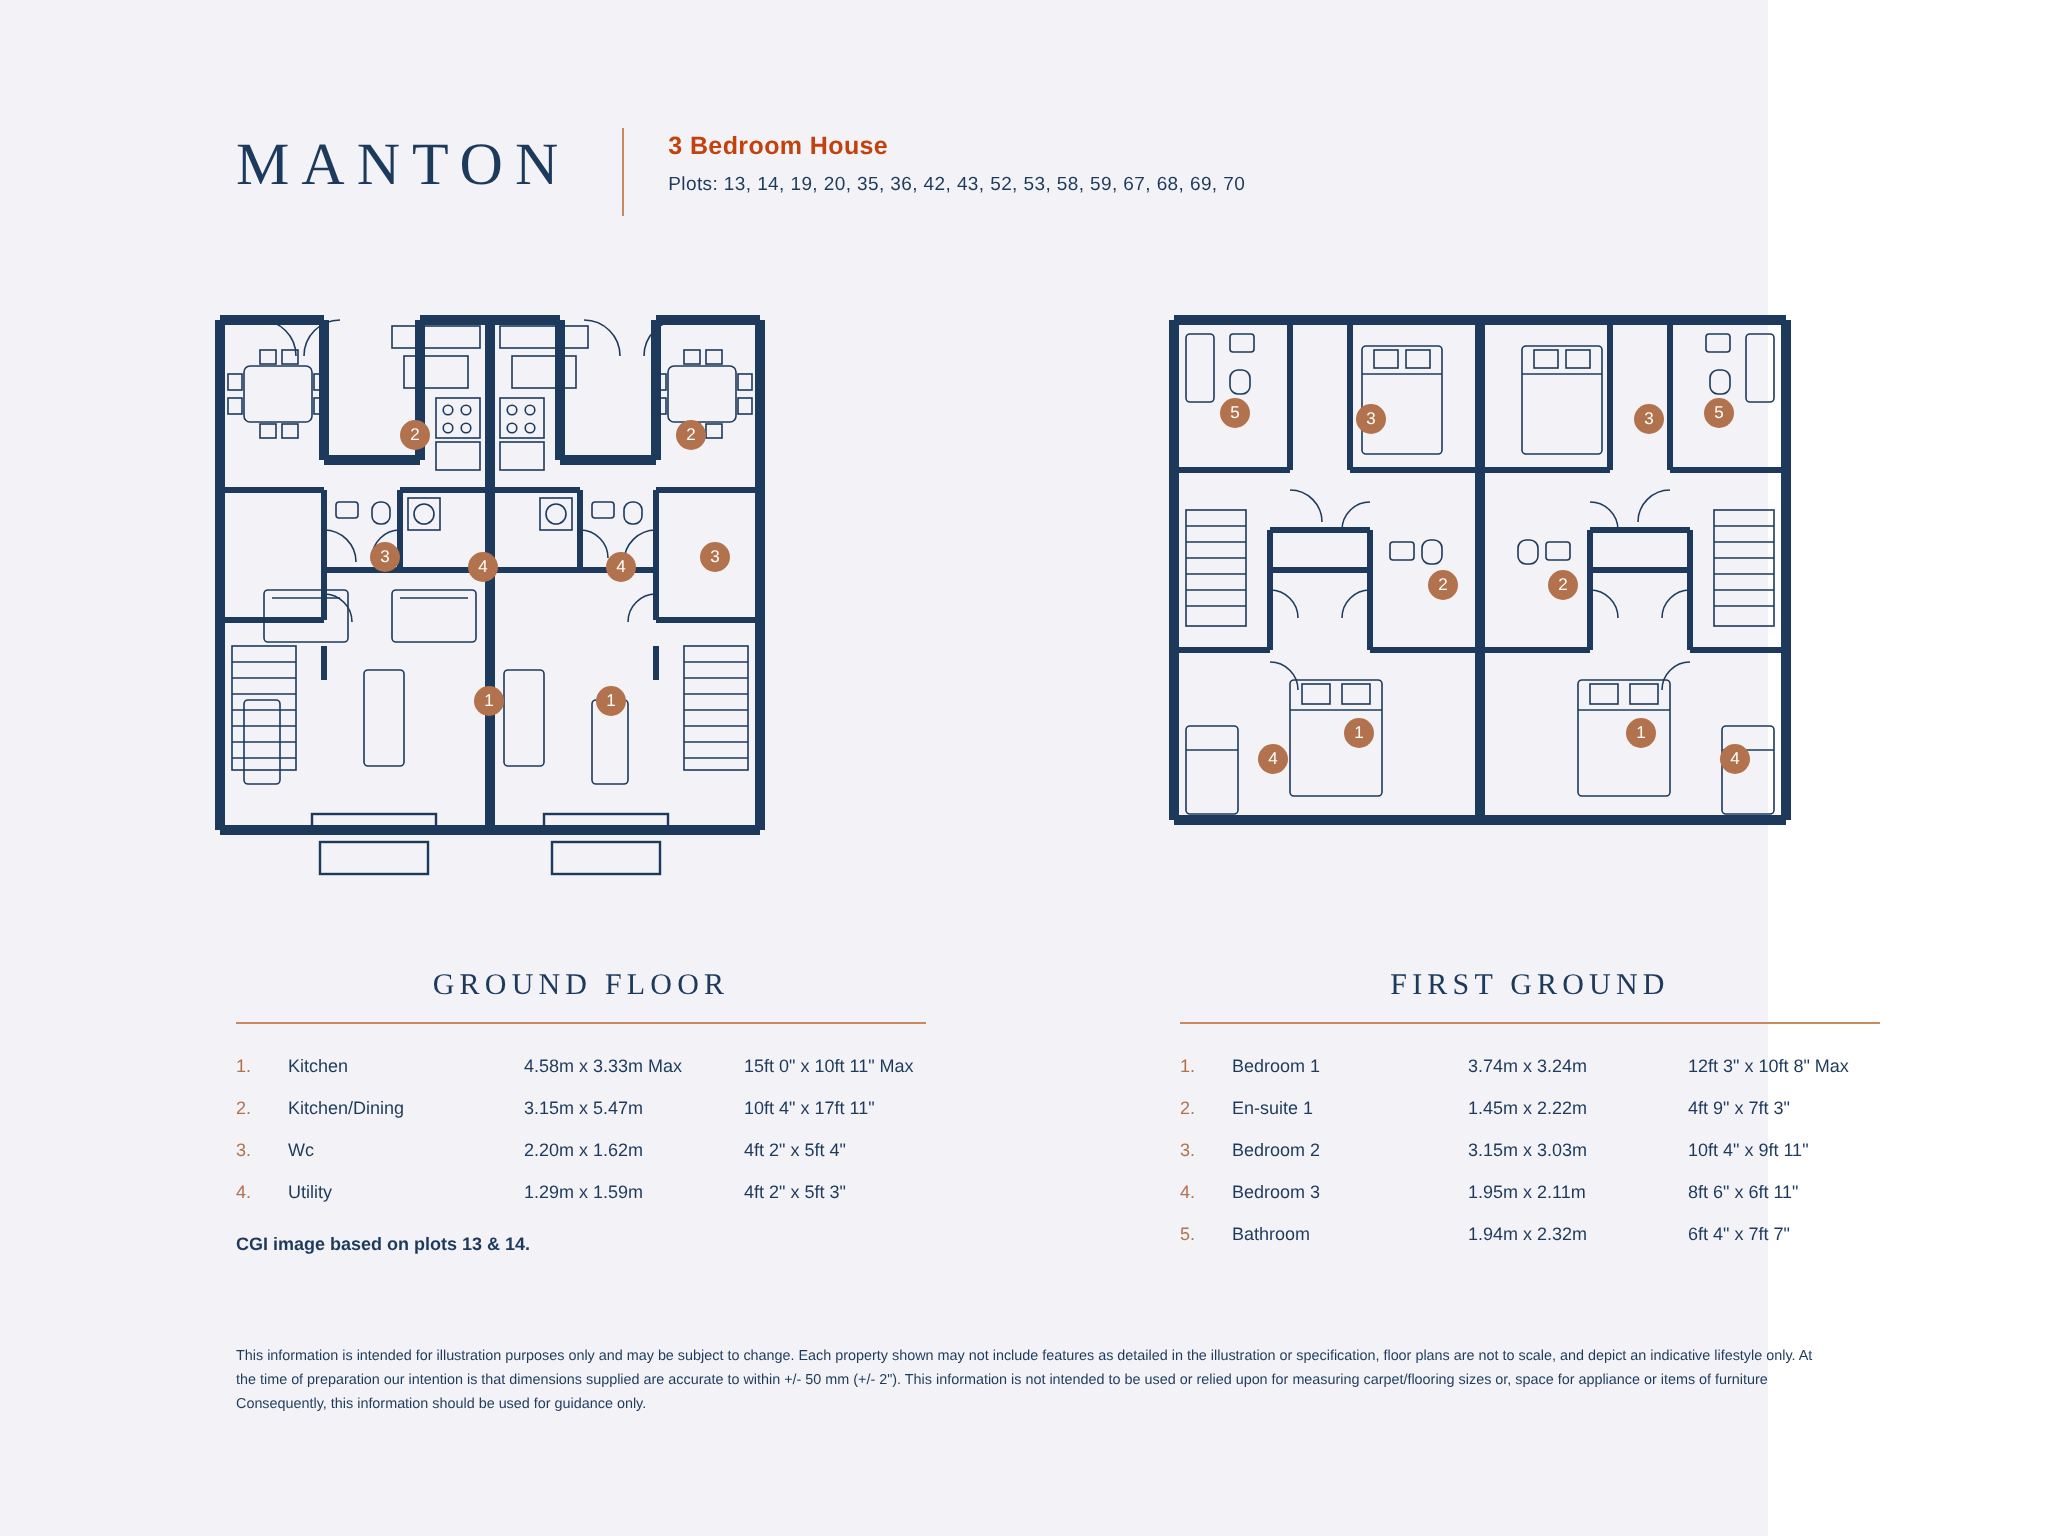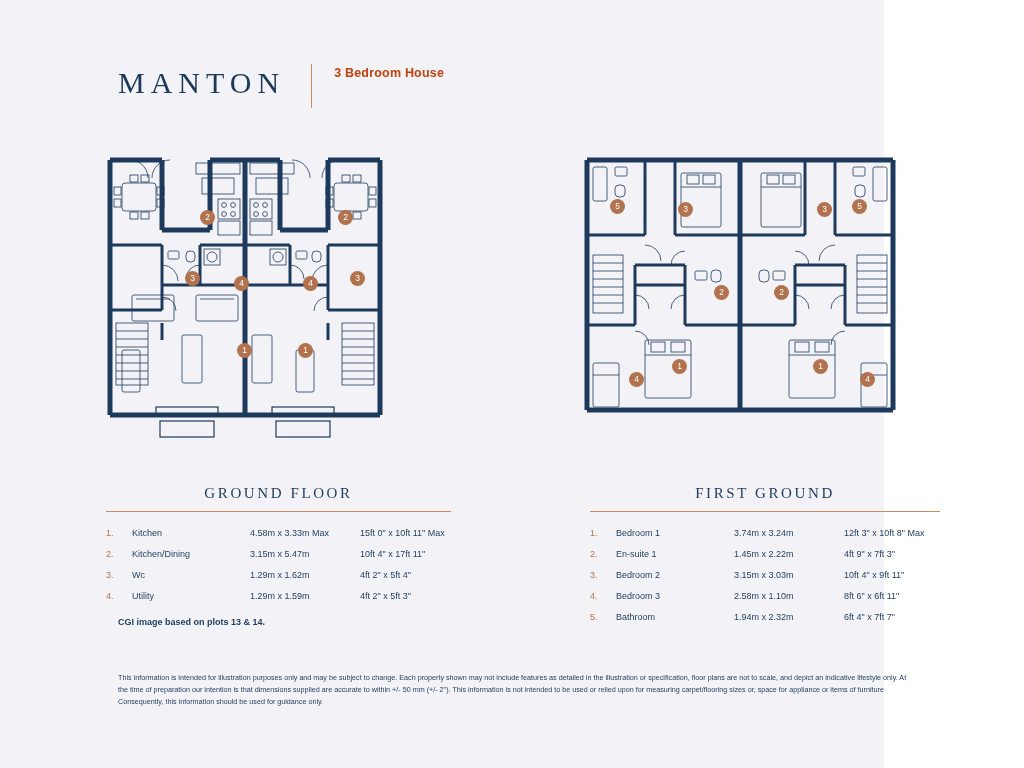--- a/index.html
+++ b/index.html
@@ -75,21 +75,21 @@
     font-family: "Liberation Sans", sans-serif;
     font-size: 8.5px;
     line-height: 15px;
     text-align: center;
   }
   
   .schedule {
     position: absolute;
     font-family: "Liberation Sans", sans-serif;
   }
-  #sched-ground { left: 106px; top: 485px; width: 345px; }
+  #sched-ground { left: 118px; top: 485px; width: 345px; }
   #sched-first  { left: 590px; top: 485px; width: 350px; }
 
   .sched-title {
     font-family: "Liberation Serif", serif;
     font-size: 15px;
     letter-spacing: 2.6px;
     text-align: center;
     color: #1d3a5c;
     padding-bottom: 9px;
   }
@@ -138,20 +138,21 @@
 </head>
 <body>
 
 <div class="page">
 
   <div class="header">
     <div class="brand">MANTON</div>
     <div class="header-divider"></div>
     <div class="header-text">
       <div class="sub-title">3 Bedroom House</div>
+      <div class="plots">Plots: 13, 14, 19, 20, 35, 36, 42, 43, 52, 53, 58, 59, 67, 68, 69, 70</div>
     </div>
   </div>
 
   <div class="plan" id="plan-ground">
     <svg width="340" height="320" viewBox="0 0 340 320">
       <g fill="none" stroke="#1d3a5c" stroke-width="1">
 
         <g stroke-width="5">
           <path d="M10,25 L10,280"></path>
           <path d="M10,280 L170,280"></path>
@@ -441,21 +442,21 @@
         </tr>
         <tr>
           <td class="num">2.</td>
           <td class="name">Kitchen/Dining</td>
           <td class="metric">3.15m x 5.47m</td>
           <td class="imperial">10ft 4" x 17ft 11"</td>
         </tr>
         <tr>
           <td class="num">3.</td>
           <td class="name">Wc</td>
-          <td class="metric">1.29m x 1.62m</td>
+          <td class="metric">2.20m x 1.62m</td>
           <td class="imperial">4ft 2" x 5ft 4"</td>
         </tr>
         <tr>
           <td class="num">4.</td>
           <td class="name">Utility</td>
           <td class="metric">1.29m x 1.59m</td>
           <td class="imperial">4ft 2" x 5ft 3"</td>
         </tr>
       </tbody>
     </table>
@@ -480,21 +481,21 @@
         </tr>
         <tr>
           <td class="num">3.</td>
           <td class="name">Bedroom 2</td>
           <td class="metric">3.15m x 3.03m</td>
           <td class="imperial">10ft 4" x 9ft 11"</td>
         </tr>
         <tr>
           <td class="num">4.</td>
           <td class="name">Bedroom 3</td>
-          <td class="metric">2.58m x 1.10m</td>
+          <td class="metric">1.95m x 2.11m</td>
           <td class="imperial">8ft 6" x 6ft 11"</td>
         </tr>
         <tr>
           <td class="num">5.</td>
           <td class="name">Bathroom</td>
           <td class="metric">1.94m x 2.32m</td>
           <td class="imperial">6ft 4" x 7ft 7"</td>
         </tr>
       </tbody>
     </table>

